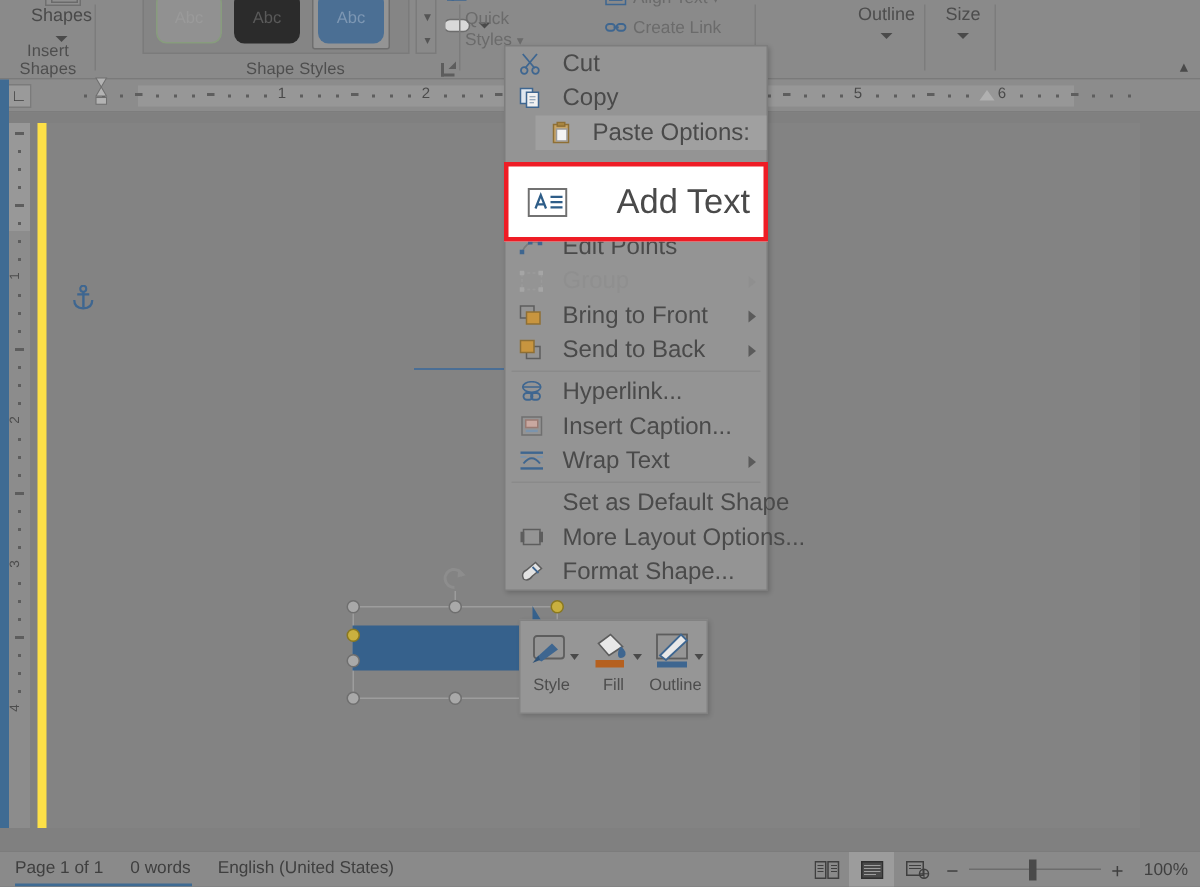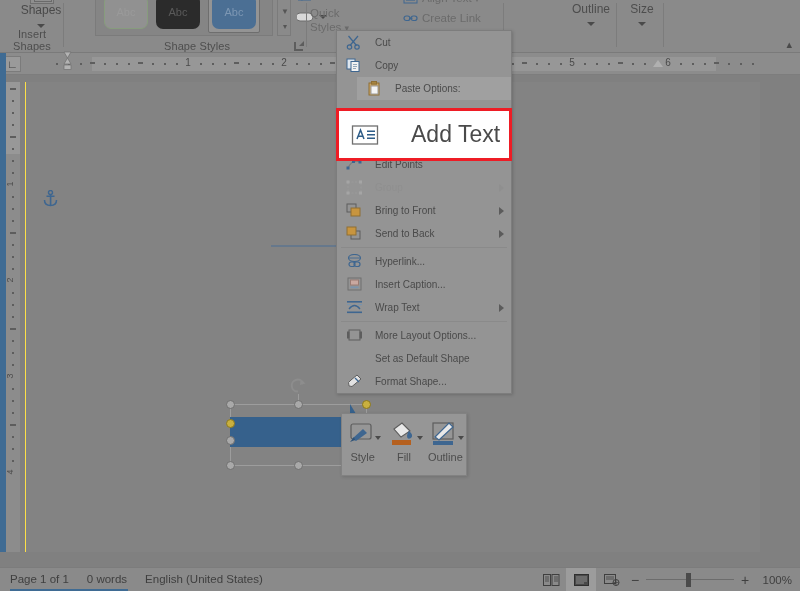--- a/index.html
+++ b/index.html
@@ -175,21 +175,21 @@
   .vtick.half { left: 4px; width: 6px; }
   .vnum {
     position: absolute; left: 1px; font-size: 9px; color: #4d4d4d;
     transform: rotate(-90deg); transform-origin: center;
   }
 
   
   .page {
     position: absolute; left: 25px; top: 82px; width: 735px; height: 470px;
     background: #838383;
-    border-left: 1px solid #fde047;
+    border-left: 6px solid #fde047;
   }
 
   
   .connector { position: absolute; left: 245px; top: 162px; }
 
   
   .shape-wrap { position: absolute; left: 196px; top: 288px; width: 170px; height: 120px; }
   .arrow-body {
     position: absolute; left: 8px; top: 47px; width: 120px; height: 30px;
     background: #36618c;
@@ -214,21 +214,21 @@
   .rot-stem {
     position: absolute; left: 76px; top: 24px; width: 1px; height: 11px;
     background: #9c9c9c;
   }
 
   
   .ctxmenu {
     position: absolute; left: 336px; top: 30px; width: 176px;
     background: #949494; border: 1px solid #7d7d7d;
     box-shadow: 1px 1px 3px rgba(0,0,0,.18);
-    font-size: 10px; color: #4a4a4a;
+    font-size: 16px; color: #4a4a4a;
   }
   .mi {
     position: relative; height: 23px; line-height: 23px;
     padding-left: 38px; white-space: nowrap;
   }
   .mi.hover { background: #a0a0a0; margin-left: 20px; }
   .mi.dis { color: #8f8f8f; }
   .mi .ico {
     position: absolute; left: 9px; top: 4px; width: 17px; height: 15px;
   }
@@ -682,30 +682,30 @@
         <rect x="1" y="4" width="4" height="1.2" fill="#7b94ad"></rect>
         <rect x="12" y="4" width="4" height="1.2" fill="#7b94ad"></rect>
       </svg>
       <span>Wrap Text</span>
       <span class="sub"></span>
     </div>
 
     <div class="msep"></div>
 
     <div class="mi">
+      <span>Set as Default Shape</span>
+    </div>
+
+    <div class="mi">
       <svg class="ico" viewBox="0 0 17 15">
         <rect x="3" y="2" width="11" height="10" fill="none" stroke="#5d5d5d"></rect>
         <rect x="1" y="3.5" width="2.5" height="7" fill="#5d5d5d"></rect>
         <rect x="13.5" y="3.5" width="2.5" height="7" fill="#5d5d5d"></rect>
       </svg>
       <span>More Layout Options...</span>
-    </div>
-
-    <div class="mi">
-      <span>Set as Default Shape</span>
     </div>
 
     <div class="mi">
       <svg class="ico" viewBox="0 0 17 15">
         <path d="M3 12 Q1 8 5 6 L11 1 L15 5 L9 10 Q6 14 3 12 Z" fill="#e2e2e2" stroke="#5d5d5d"></path>
         <path d="M9 4 L13 8" stroke="#3e6690" stroke-width="1.2"></path>
       </svg>
       <span>Format Shape...</span>
     </div>
   </div>

